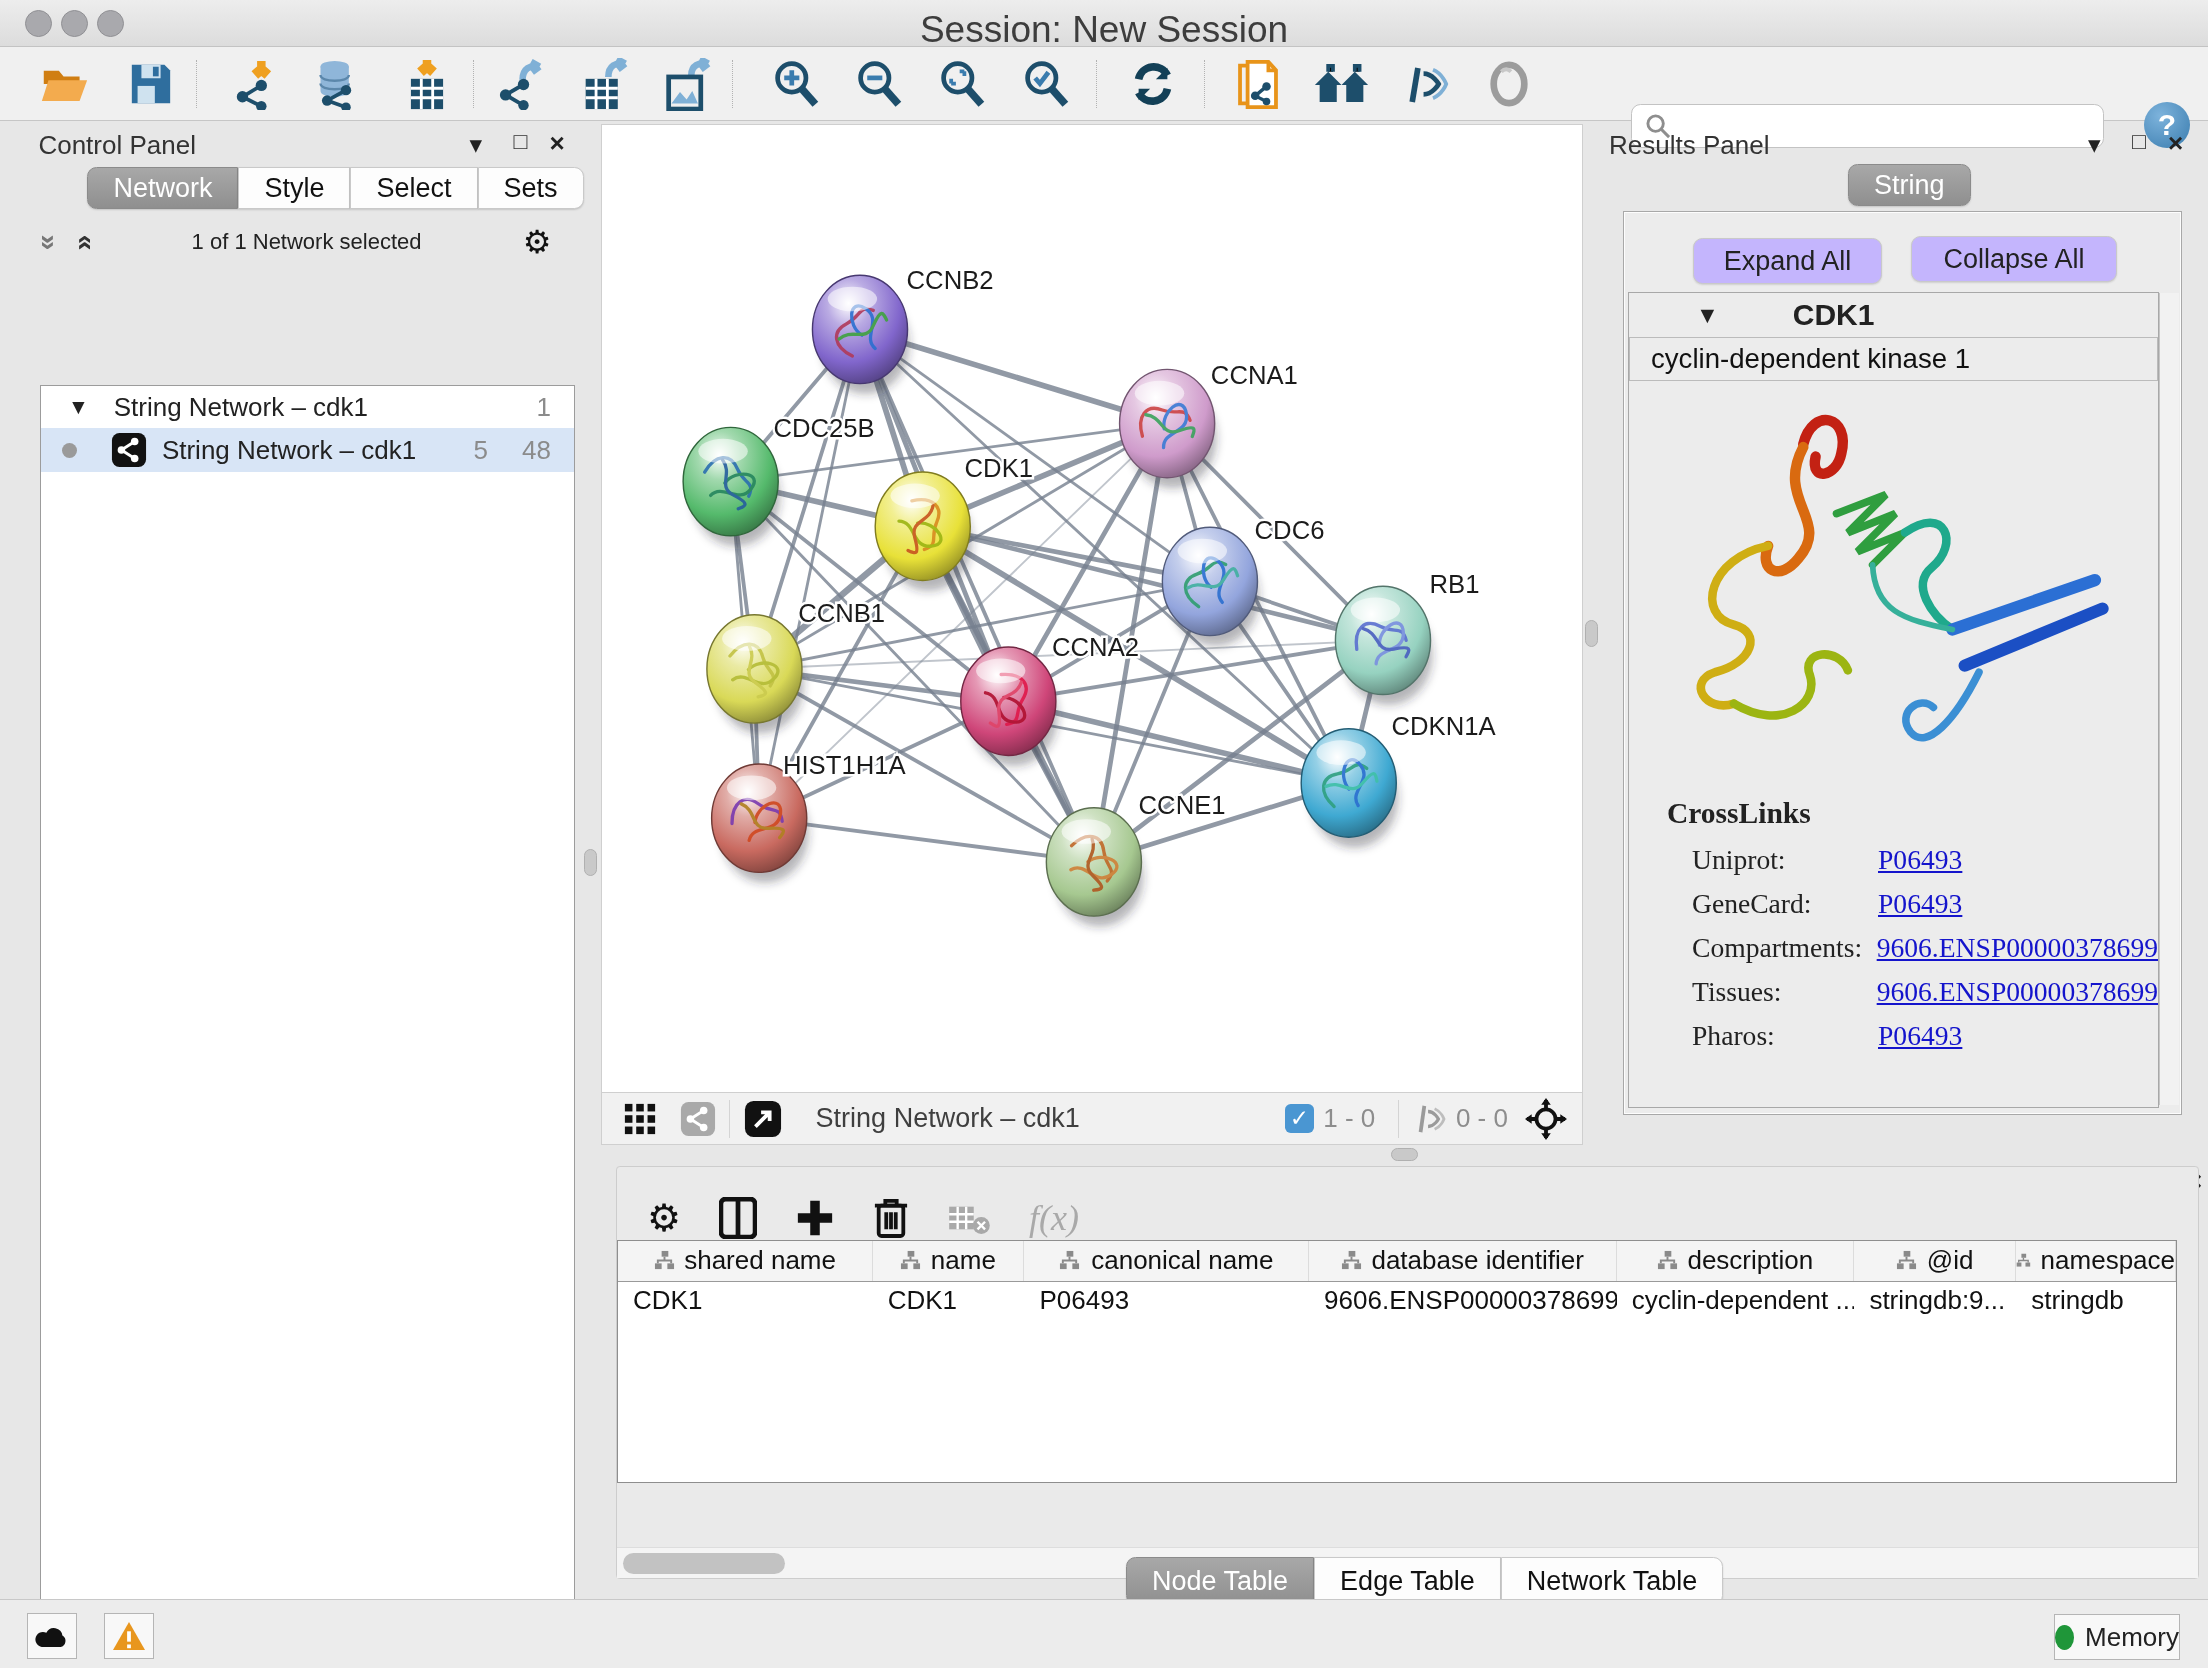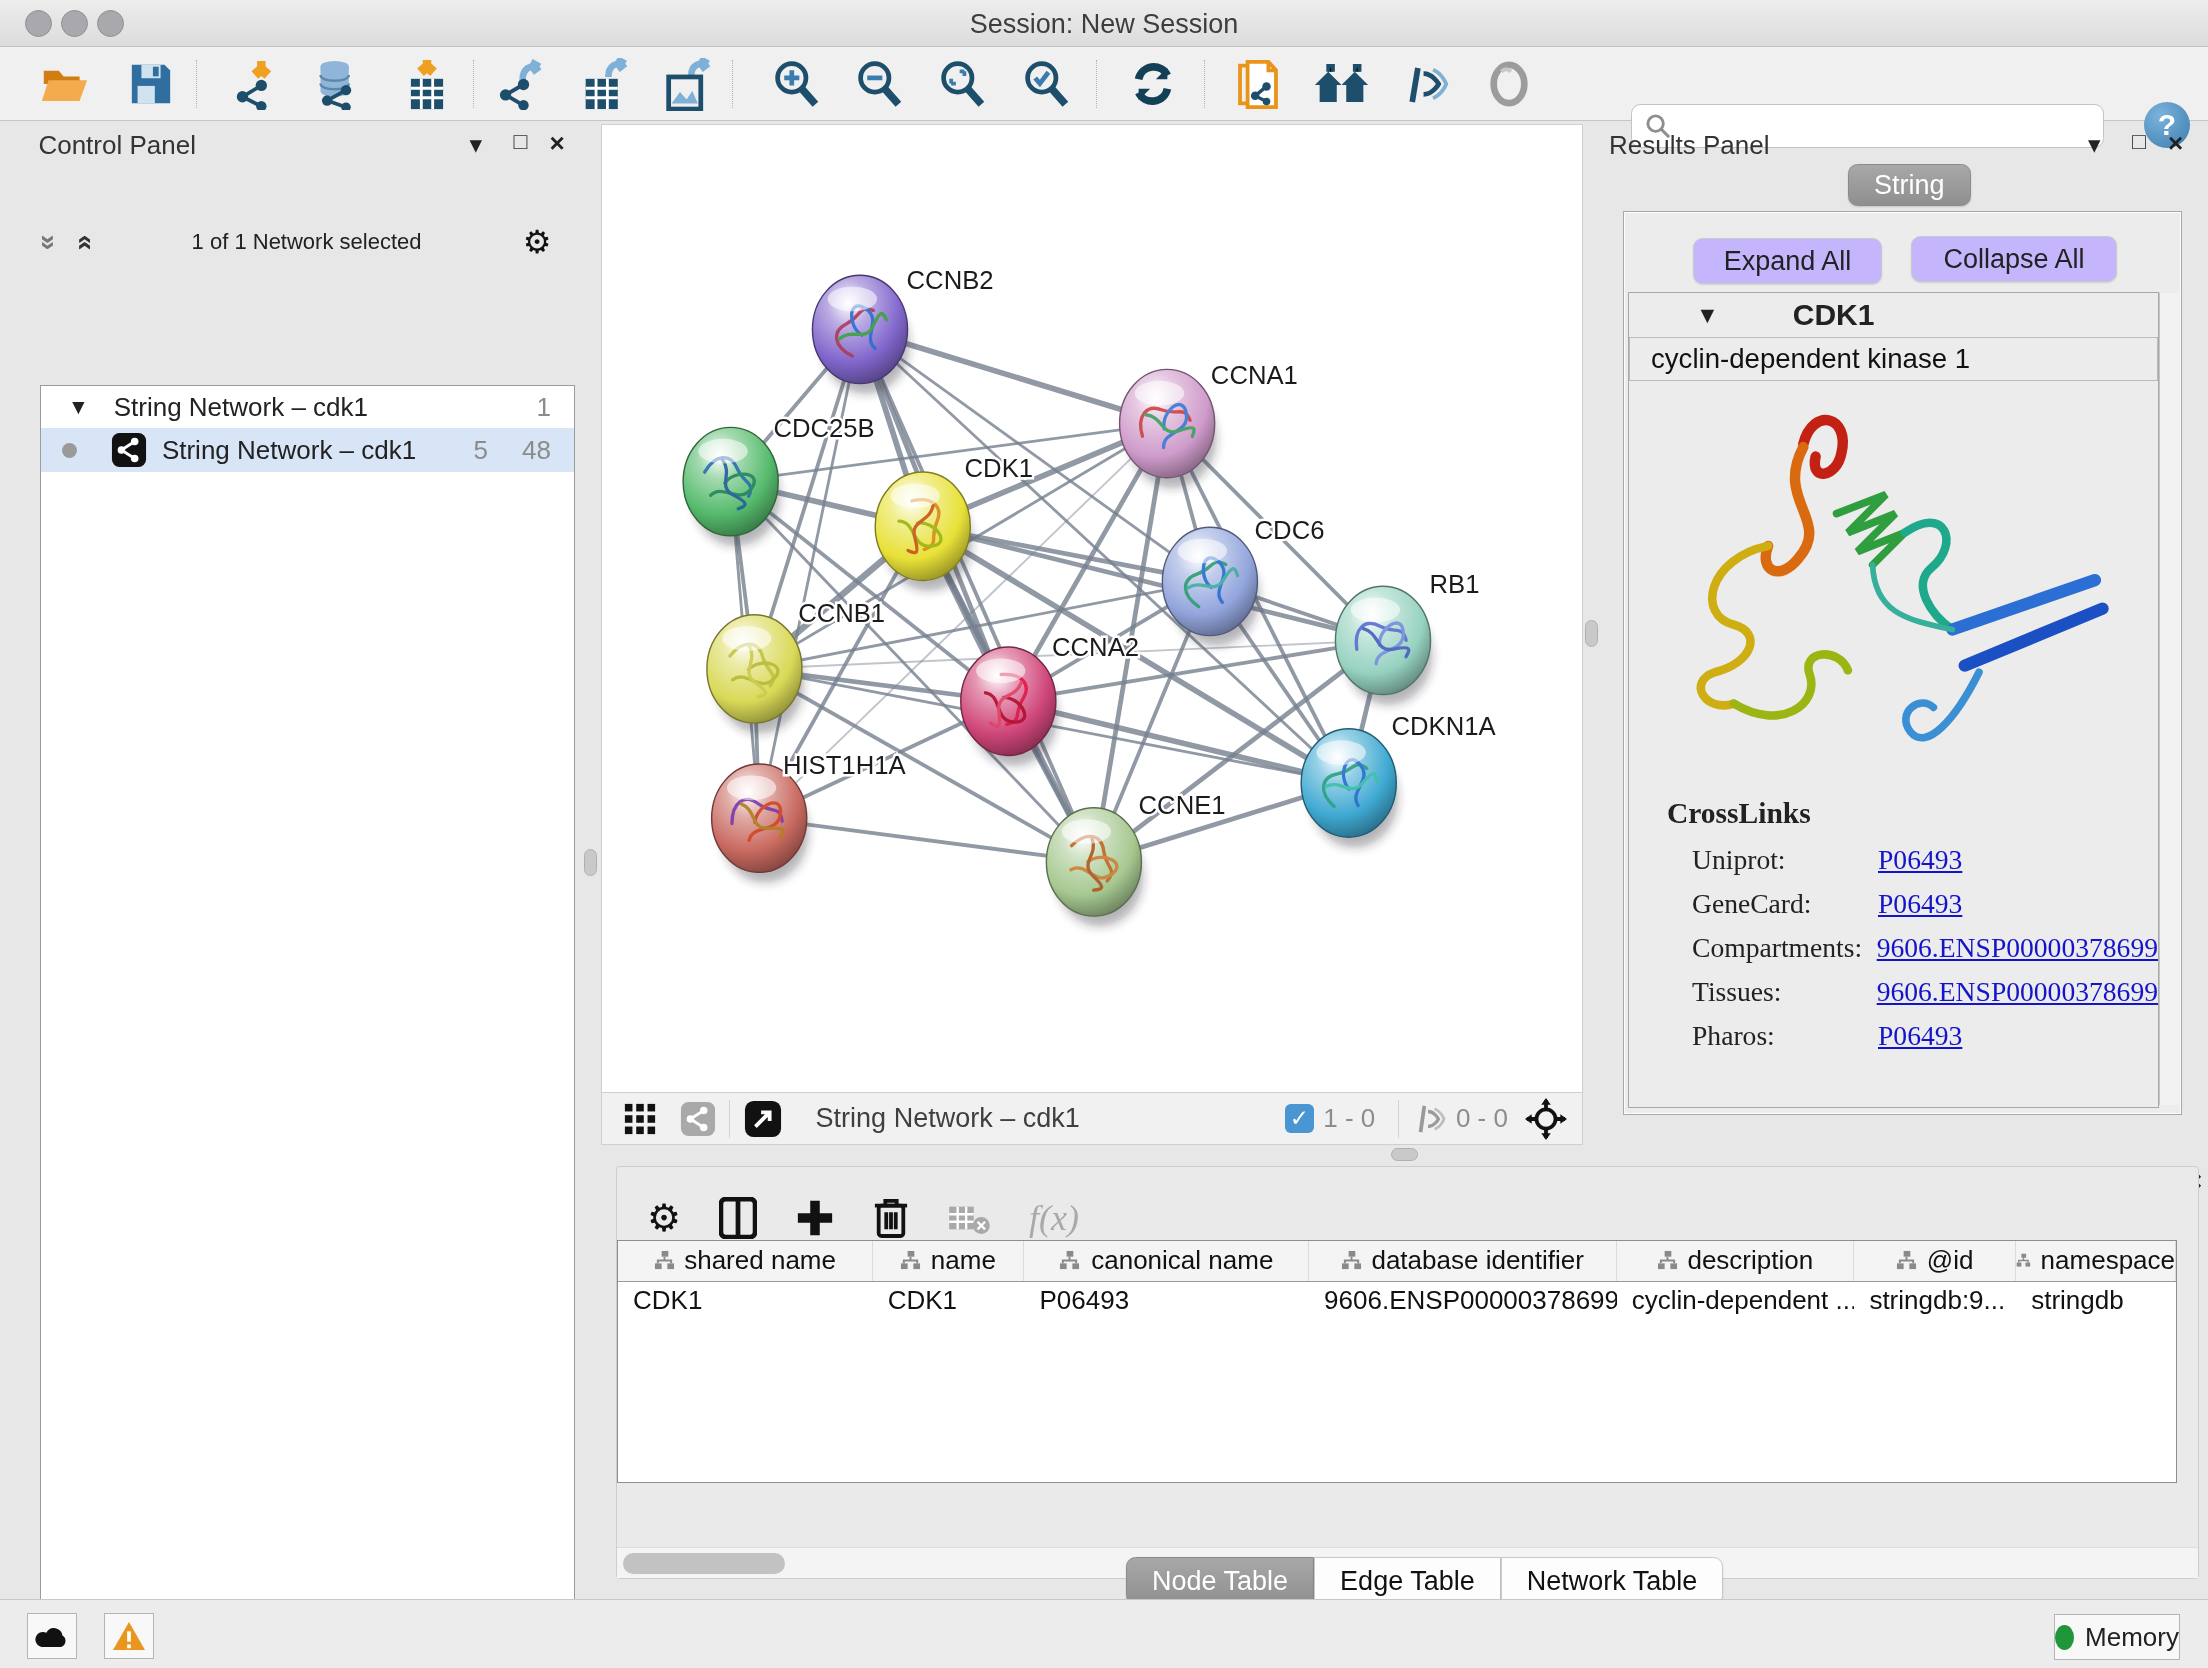--- a/index.html
+++ b/index.html
@@ -3,21 +3,21 @@
 <meta charset="utf-8">
 <style>
   html,body{margin:0;padding:0;}
   body{width:2208px;height:1668px;overflow:hidden;background:#e7e7e7;
        font-family:"Liberation Sans",sans-serif;color:#222;position:relative;}
   .abs{position:absolute;}
   
   .titlebar{left:0;top:0;width:2208px;height:46px;background:linear-gradient(#ededed,#dcdcdc);
             border-bottom:1px solid #c3c3c3;}
   .tl{width:25px;height:25px;border-radius:50%;background:#a9a9ad;border:1px solid #909094;top:9.5px;}
-  .wintitle{width:100%;text-align:center;top:8.6px;font-size:27px;color:#3d3d3d;font-weight:500;}
+  .wintitle{width:100%;text-align:center;top:8.6px;font-size:37px;color:#3d3d3d;font-weight:500;}
   
   .toolbar{left:0;top:47px;width:2208px;height:73px;background:#f0f0f0;border-bottom:1px solid #c6c6c6;}
   .tbtn{top:9.5px;width:57px;height:55px;display:flex;align-items:center;justify-content:center;border-radius:7.6px;}
   .tsep{top:13.3px;width:0;height:48px;border-left:1.9px dotted #b2b2b2;}
   .searchbox{left:1631px;top:57px;width:473px;height:44px;background:#fff;border:1px solid #c3c3c3;
              border-radius:9.5px;display:flex;align-items:center;padding-left:13.3px;box-sizing:border-box;}
   .helpbtn{left:2144px;top:55px;width:46px;height:46px;border-radius:50%;
            background:radial-gradient(circle at 35% 30%,#7db3dc,#3a7cae);color:#fff;font-size:30px;
            font-weight:bold;display:flex;align-items:center;justify-content:center;}
   
@@ -243,20 +243,26 @@
   </div>
   <div class="abs helpbtn">?</div>
 </div>
 
 <div class="abs" style="left:11.4px;top:124px;width:580px;height:1469px">
   <div class="abs ptitle" style="left:27px;top:5.7px">Control Panel</div>
   <div class="abs" style="left:458px;top:5.7px;font-size:25px">▾</div>
   <div class="abs" style="left:502px;top:3.8px;font-size:23px;color:#333">□</div>
   <div class="abs pctl" style="left:538px;top:5.7px;font-weight:900">×</div>
 
+  <div class="abs tabbar" style="left:76px;top:43px">
+    <div class="tab first sel">Network</div>
+    <div class="tab">Style</div>
+    <div class="tab">Select</div>
+    <div class="tab last">Sets</div>
+  </div>
 
   <div class="abs" style="left:17px;top:97px;width:544px;height:42px;display:flex;align-items:center">
     <span class="chev" style="transform:rotate(90deg);margin-left:13.3px">»</span>
     <span class="chev" style="transform:rotate(-90deg);margin-left:17px;color:#333">»</span>
     <span style="flex:1;text-align:center;font-size:22px">1 of 1 Network selected</span>
     <span class="gear" style="margin-right:21px">⚙</span>
   </div>
 
   <div class="abs cp-list">
     <div class="cp-row1">

